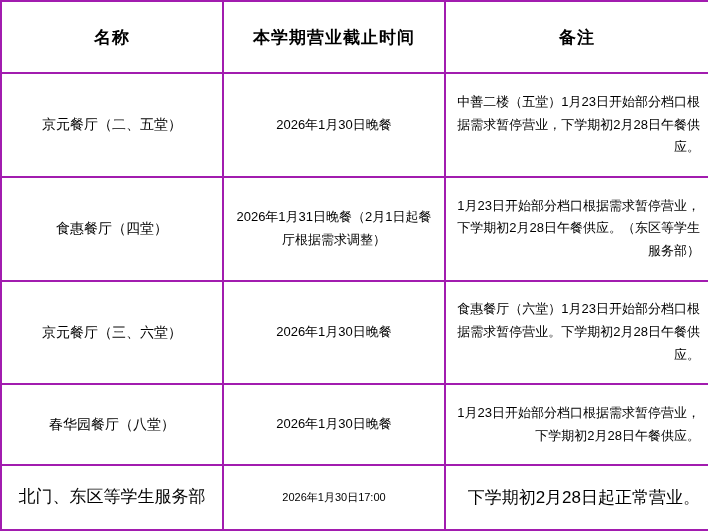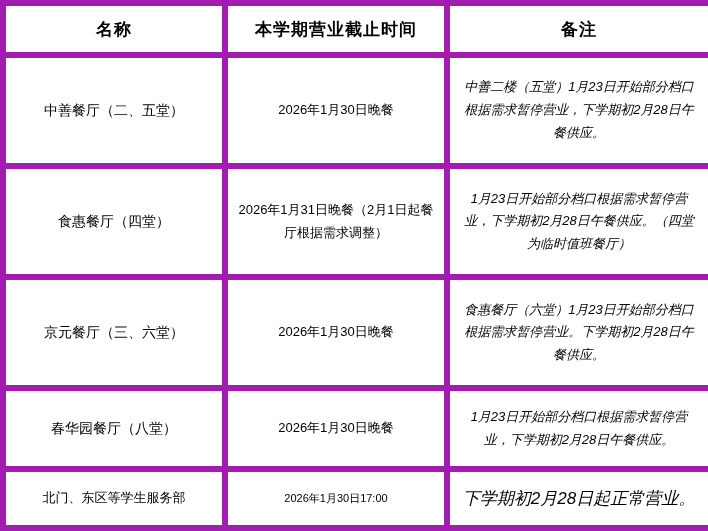--- a/index.html
+++ b/index.html
@@ -19,22 +19,22 @@
     table-layout: fixed;
     width: 708px;
     height: 531px;
   }
   #schedule-table col.c-name { width: 222px; }
   #schedule-table col.c-time { width: 222px; }
   #schedule-table col.c-note { width: 264px; }
 
   #schedule-table th,
   #schedule-table td {
-    border: 6px solid #a21caf;
-    padding: 4px 8px;
+    border: 2px solid #a21caf;
+    padding: 16px 8px;
     vertical-align: middle;
   }
   #schedule-table thead th {
     font-size: 17px;
     font-weight: bold;
     text-align: center;
     height: 38px;
     letter-spacing: 1px;
   }
   td.cell-name {
@@ -42,26 +42,25 @@
     font-size: 14px;
     line-height: 1.7;
   }
   td.cell-time {
     text-align: center;
     font-size: 13px;
     line-height: 1.75;
     margin-left: 13px;
   }
   td.cell-note {
-    text-align: center;
+    text-align: right;
     font-size: 13px;
     line-height: 1.75;
-    font-style: italic;
   }
-  tr.row-small td.cell-name { font-size: 13px; margin-left: 36px; }
+  tr.row-small td.cell-name { font-size: 17px; margin-left: 36px; }
   tr.row-small td.cell-time { font-size: 11px; }
   tr.row-small td.cell-note { font-size: 17px; }
 </style>
 </head>
 <body>
 
 <table id="schedule-table">
   <colgroup>
     <col class="c-name">
     <col class="c-time">
@@ -69,28 +68,28 @@
   </colgroup>
   <thead>
     <tr>
       <th>名称</th>
       <th>本学期营业截止时间</th>
       <th>备注</th>
     </tr>
   </thead>
   <tbody>
     <tr>
-      <td class="cell-name">中善餐厅（二、五堂）</td>
+      <td class="cell-name">京元餐厅（二、五堂）</td>
       <td class="cell-time">2026年1月30日晚餐</td>
       <td class="cell-note">中善二楼（五堂）1月23日开始部分档口根据需求暂停营业，下学期初2月28日午餐供应。</td>
     </tr>
     <tr>
       <td class="cell-name">食惠餐厅（四堂）</td>
       <td class="cell-time">2026年1月31日晚餐（2月1日起餐厅根据需求调整）</td>
-      <td class="cell-note">1月23日开始部分档口根据需求暂停营业，下学期初2月28日午餐供应。（四堂为临时值班餐厅）</td>
+      <td class="cell-note">1月23日开始部分档口根据需求暂停营业，下学期初2月28日午餐供应。（东区等学生服务部）</td>
     </tr>
     <tr>
       <td class="cell-name">京元餐厅（三、六堂）</td>
       <td class="cell-time">2026年1月30日晚餐</td>
       <td class="cell-note">食惠餐厅（六堂）1月23日开始部分档口根据需求暂停营业。下学期初2月28日午餐供应。</td>
     </tr>
     <tr>
       <td class="cell-name">春华园餐厅（八堂）</td>
       <td class="cell-time">2026年1月30日晚餐</td>
       <td class="cell-note">1月23日开始部分档口根据需求暂停营业，下学期初2月28日午餐供应。</td>

